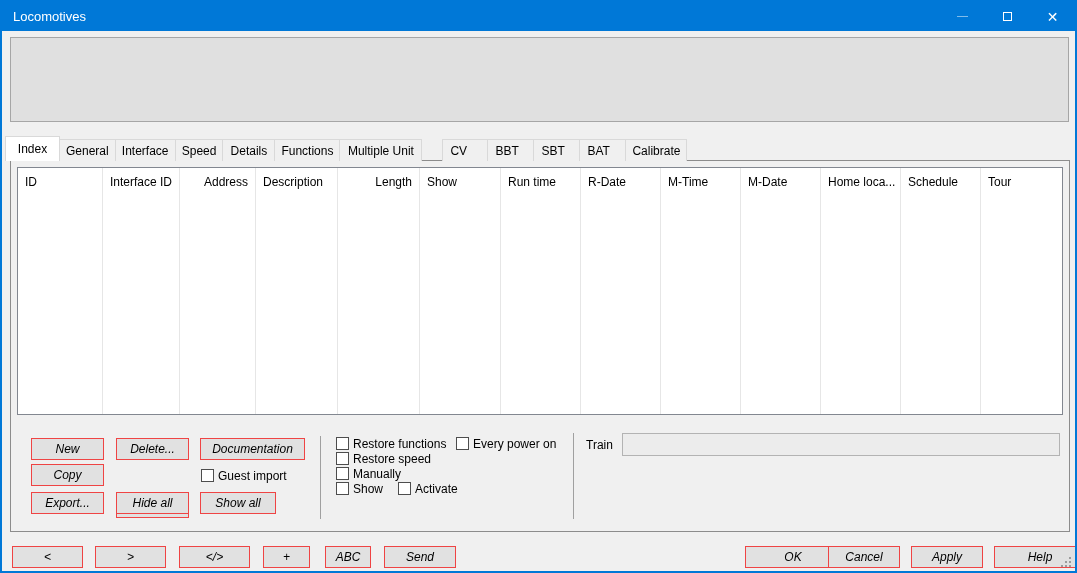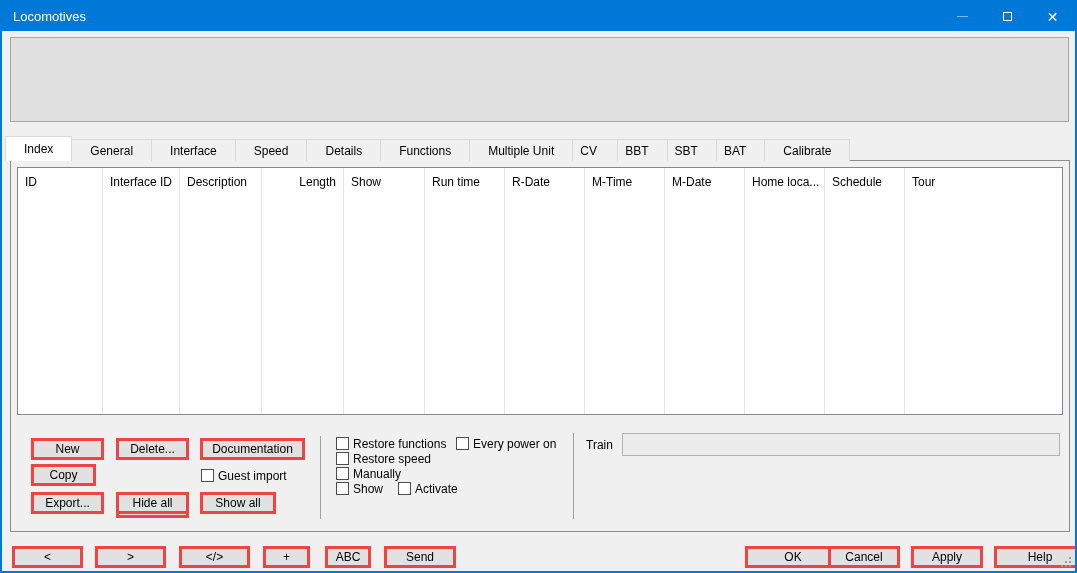--- a/index.html
+++ b/index.html
@@ -17,37 +17,37 @@
   .win-btn { width:45px; height:100%; display:flex; align-items:center; justify-content:center; cursor:default; }
   .min-glyph { width:11px; height:1px; background:rgba(255,255,255,0.5); }
   .max-glyph { width:9px; height:9px; border:1px solid #ffffff; }
   .close-glyph { color:#ffffff; font-size:14px; line-height:1; }
   
   .top-panel { position:absolute; left:8px; top:35px; width:1059px; height:85px; background:#e0e0e0; border:1px solid #a6a6a6; }
   
   .tab-strip { position:absolute; left:3px; top:134px; height:25px; display:flex; align-items:flex-end; z-index:3; }
   .tab {
     height:22px; background:#f0f0f0; border:1px solid #d9d9d9; border-bottom:none;
-    display:flex; align-items:center; justify-content:center; padding:0 18px;
+    display:flex; align-items:center; justify-content:center; padding:0 6px;
     margin-right:-1px; white-space:nowrap; cursor:default;
   }
   .tab.lalign { justify-content:flex-start; padding-left:7px; }
   .tab.selected { height:25px; background:#ffffff; z-index:4; position:relative; }
   
   .content { position:absolute; left:8px; top:158px; width:1060px; height:372px; background:#f0f0f0; border:1px solid #8c8c8c; z-index:1; }
   
   .table { position:absolute; left:6px; top:6px; width:1046px; height:248px; background:#ffffff; border:1px solid #828790; display:flex; overflow:hidden; }
   .col { border-right:1px solid #e6e6e6; height:100%; flex-shrink:0; }
   .col.last { border-right:none; flex:1; }
   .hdr { padding:7px 7px 6px 7px; white-space:nowrap; overflow:hidden; cursor:default; }
   .col.right .hdr { text-align:right; }
   
   .btn {
-    position:absolute; height:22px; background:#e1e1e1; border:3px solid #ef4444;
-    display:flex; align-items:center; justify-content:center; white-space:nowrap; cursor:default;
+    position:absolute; height:22px; background:#e1e1e1; border:1px solid #ef4444;
+    display:flex; align-items:center; justify-content:center; white-space:nowrap; cursor:default;font-style:italic;
   }
   .vsep { position:absolute; width:1px; background:#a0a0a0; }
   .cb-row { position:absolute; display:flex; align-items:center; height:15px; }
   .cb { width:13px; height:13px; background:#ffffff; border:1px solid #4d4d4d; flex-shrink:0; margin-right:4px; }
   .cb-label { white-space:nowrap; }
   .train-label { position:absolute; white-space:nowrap; }
   .train-input { position:absolute; height:23px; background:#ececec; border:1px solid #b3b3b3; font-family:"Liberation Sans",sans-serif; font-size:12px; padding:0 4px; }
   
   .grip { position:absolute; right:2px; bottom:2px; width:13px; height:13px; }
 </style>
@@ -88,21 +88,21 @@
       </div>
     <div class="tab" style="min-width:53px;">
         <span>Details</span>
       </div>
     <div class="tab" style="min-width:61px;">
         <span>Functions</span>
       </div>
     <div class="tab" style="min-width:83px;">
         <span>Multiple Unit</span>
       </div>
-    <div class="tab lalign" style="min-width:46px;">
+    <div class="tab lalign" style="min-width:46px;margin-left:21px;">
         <span>CV</span>
       </div>
     <div class="tab lalign" style="min-width:47px;">
         <span>BBT</span>
       </div>
     <div class="tab lalign" style="min-width:47px;">
         <span>SBT</span>
       </div>
     <div class="tab lalign" style="min-width:47px;">
         <span>BAT</span>
@@ -114,20 +114,23 @@
 
   <div class="content">
 
     <div class="table">
       <div class="col" style="width:85px;">
           <div class="hdr">ID</div>
         </div>
       <div class="col" style="width:77px;">
           <div class="hdr">Interface ID</div>
         </div>
+      <div class="col right" style="width:76px;">
+          <div class="hdr">Address</div>
+        </div>
       <div class="col" style="width:82px;">
           <div class="hdr">Description</div>
         </div>
       <div class="col right" style="width:82px;">
           <div class="hdr">Length</div>
         </div>
       <div class="col" style="width:81px;">
           <div class="hdr">Show</div>
         </div>
       <div class="col" style="width:80px;">
@@ -149,21 +152,21 @@
           <div class="hdr">Schedule</div>
         </div>
       <div class="col last">
           <div class="hdr">Tour</div>
         </div>
     </div>
 
     <div class="btn" style="left:20px; top:277px; width:73px;">New</div>
     <div class="btn" style="left:105px; top:277px; width:73px;">Delete...</div>
     <div class="btn" style="left:189px; top:277px; width:105px;">Documentation</div>
-    <div class="btn" style="left:20px; top:303px; width:65px;">Copy</div>
+    <div class="btn" style="left:20px; top:303px; width:73px;">Copy</div>
     <div class="btn" style="left:105px; top:303px; width:73px;margin-top:32px;">Import...</div>
     <div class="cb-row" style="left:190px; top:307px;">
       <span class="cb"></span>
       <span class="cb-label">Guest import</span>
     </div>
     <div class="btn" style="left:20px; top:331px; width:73px;">Export...</div>
     <div class="btn" style="left:105px; top:331px; width:73px;">Hide all</div>
     <div class="btn" style="left:189px; top:331px; width:76px;">Show all</div>
 
     <div class="vsep" style="left:309px; top:275px; height:83px;"></div>

